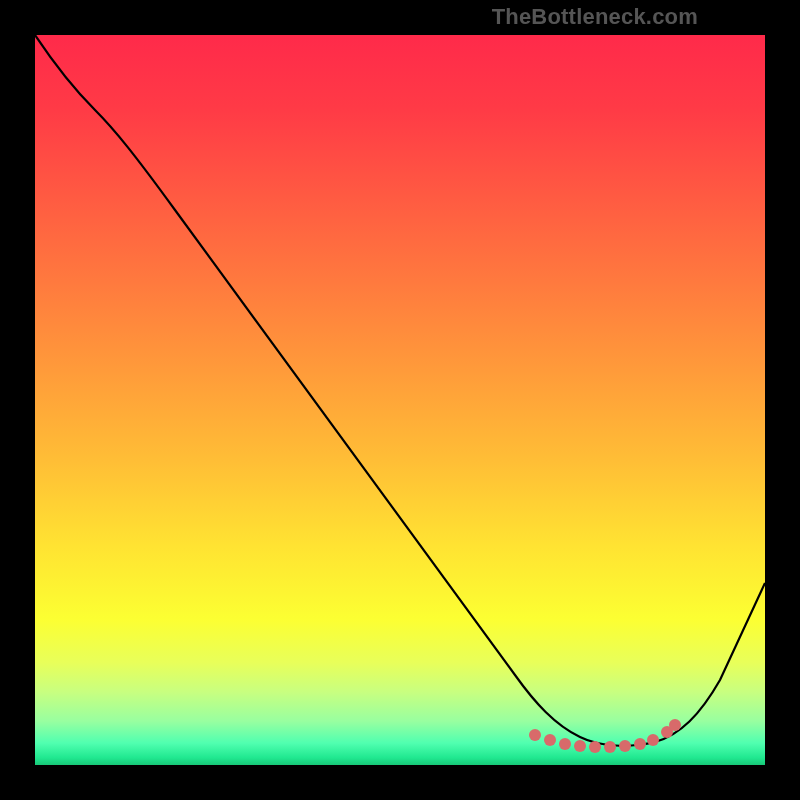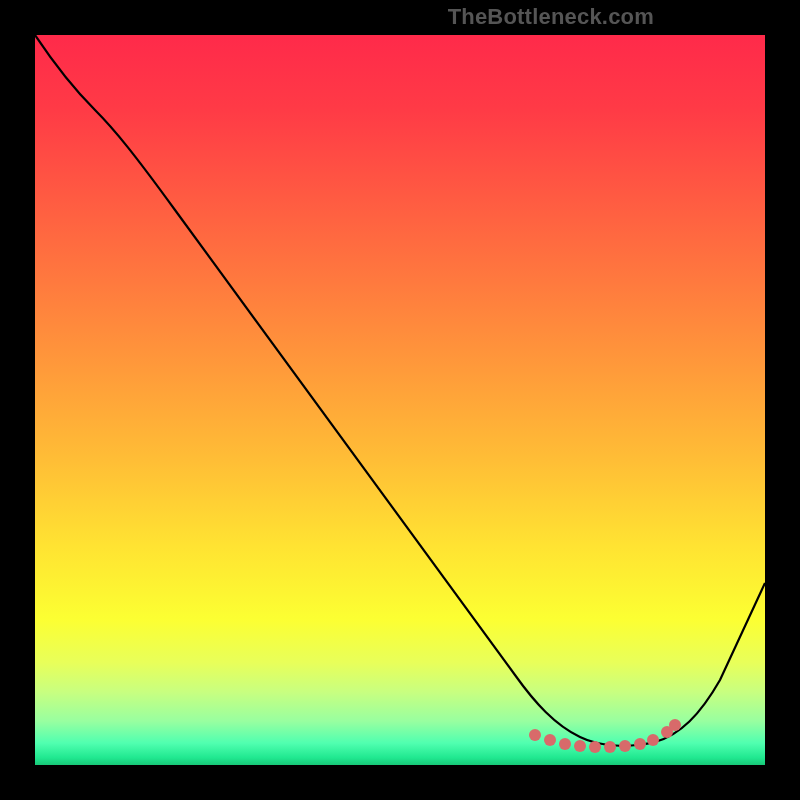--- a/index.html
+++ b/index.html
@@ -9,20 +9,21 @@
     width: 800px;
     height: 800px;
     overflow: hidden;
     font-family: Arial, Helvetica, sans-serif;
   }
   .container {
     position: relative;
     width: 664px;
     height: 800px;
     background: #000;
+    padding-left: 44px;
   }
   .watermark {
     position: absolute;
     top: 4px;
     right: 10px;
     color: #555;
     font-size: 22px;
     font-weight: 600;
     letter-spacing: 0.2px;
     z-index: 3;

